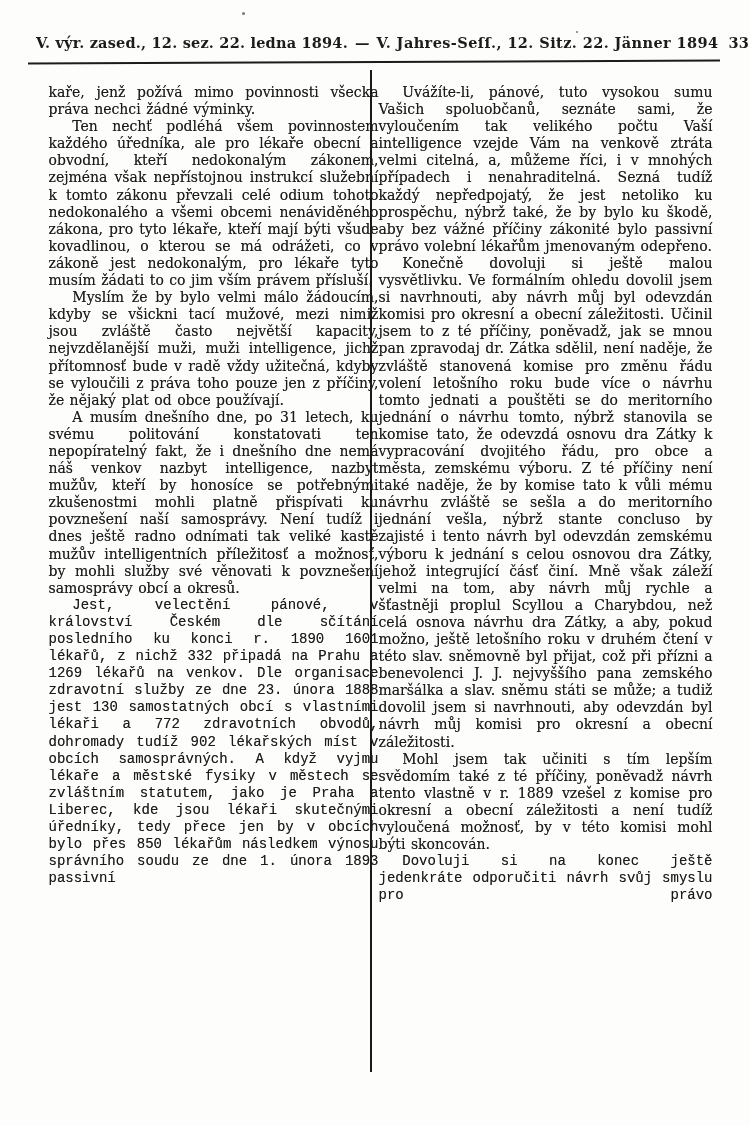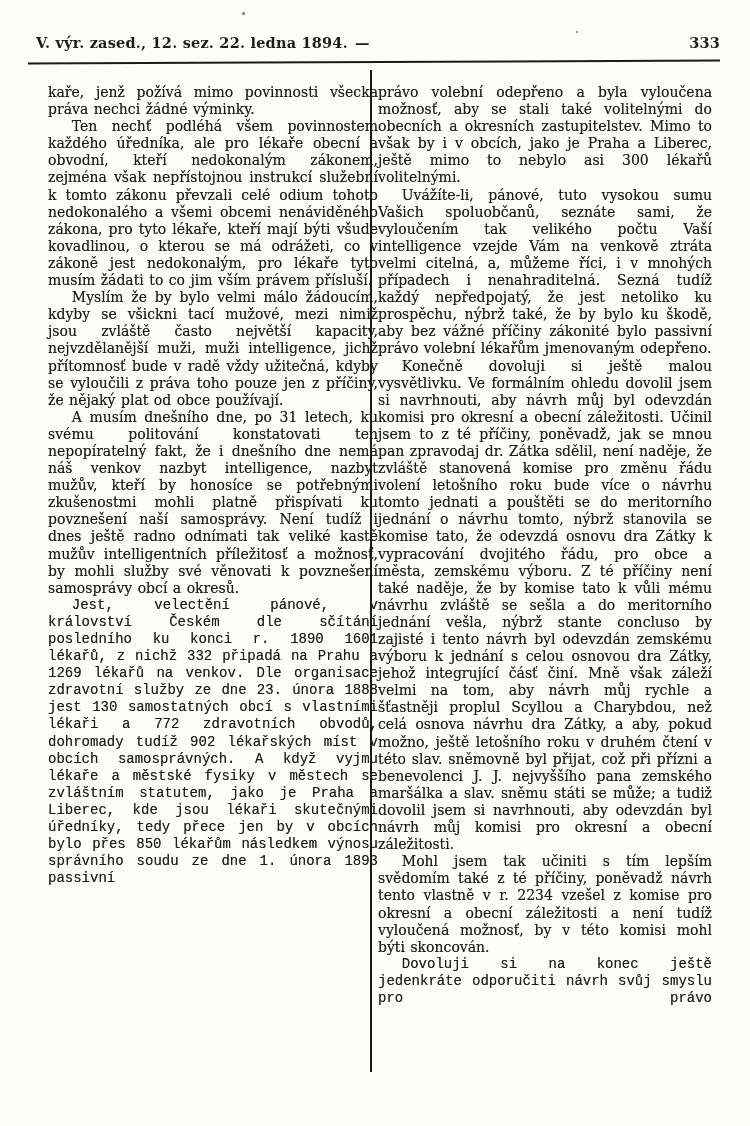--- a/index.html
+++ b/index.html
@@ -41,24 +41,24 @@
   
   .column-divider {
     position: absolute;
     left: 370px; top: 70px;
     width: 2px; height: 1002px;
     background: #191919;
   }
   
   .columns {
     position: absolute;
-    top: 84px; left: 27px;
+    top: 84px; left: 38px;
     width: 685px;
     display: flex;
-    justify-content: flex-end;
+    justify-content: center;
   }
   .col {
     text-align: justify;
     font-size: 14px;
     line-height: 17.1px;
     word-spacing: 1px;
     text-shadow: 0 0 0.4px rgba(20,20,20,0.55);
   }
   .col-left  { width: 330px; }
   .col-right { width: 334px; }
@@ -79,39 +79,39 @@
 
 <div class="page">
 
   <div class="speck speck-1"></div>
   <div class="speck speck-2"></div>
 
   <header class="header">
     <div class="header-left">
       <span class="hdr-czech">V. výr. zased., 12. sez. 22. ledna 1894.</span>
       <span class="hdr-sep">—</span>
+      <span class="hdr-german">V. Jahres-Seſſ., 12. Sitz. 22. Jänner 1894</span>
     </div>
     <span class="hdr-pageno">333</span>
   </header>
 
   <div class="header-rule"></div>
   <div class="column-divider"></div>
 
   <main class="columns">
 
     <section class="col col-left">
       <p class="para cont">kaře, jenž požívá mimo povinnosti všecka práva nechci žádné výminky.</p>
       <p class="para">Ten nechť podléhá všem povinnostem každého úředníka, ale pro lékaře obecní a obvodní, kteří nedokonalým zákonem, zejména však nepřístojnou instrukcí služební k tomto zákonu převzali celé odium tohoto nedokonalého a všemi obcemi nenáviděného zákona, pro tyto lékaře, kteří mají býti všude kovadlinou, o kterou se má odrážeti, co v zákoně jest nedokonalým, pro lékaře tyto musím žádati to co jim vším právem přísluší.</p>
       <p class="para">Myslím že by bylo velmi málo žádoucím, kdyby se všickni tací mužové, mezi nimiž jsou zvláště často největší kapacity, nejvzdělanější muži, muži intelligence, jichž přítomnosť bude v radě vždy užitečná, kdyby se vyloučili z práva toho pouze jen z příčiny, že nějaký plat od obce používají.</p>
       <p class="para">A musím dnešního dne, po 31 letech, ku svému politování konstatovati ten nepopíratelný fakt, že i dnešního dne nemá náš venkov nazbyt intelligence, nazbyt mužův, kteří by honosíce se potřebnými zkušenostmi mohli platně přispívati ku povznešení naší samosprávy. Není tudíž i dnes ještě radno odnímati tak veliké kastě mužův intelligentních příležitosť a možnosť, by mohli služby své věnovati k povznešení samosprávy obcí a okresů.</p>
       <p class="para flush">Jest, velectění pánové, v království Českém dle sčítání posledního ku konci r. 1890 1601 lékařů, z nichž 332 připadá na Prahu a 1269 lékařů na venkov. Dle organisace zdravotní služby ze dne 23. února 1888 jest 130 samostatných obcí s vlastními lékaři a 772 zdravotních obvodů, dohromady tudíž 902 lékařských míst v obcích samosprávných. A když vyjmu lékaře a městské fysiky v městech se zvláštním statutem, jako je Praha a Liberec, kde jsou lékaři skutečnými úředníky, tedy přece jen by v obcích bylo přes 850 lékařům následkem výnosu správního soudu ze dne 1. února 1893 passivní</p>
     </section>
 
     <section class="col col-right">
-      <p class="para cont">právo volební odepřeno a byla vyloučena možnosť, aby se stali také volitelnými do obecních a okresních zastupitelstev. Mimo to však by i v obcích, jako je Praha a Liberec, ještě mimo to nebylo asi 300 lékařů volitelnými.</p>
       <p class="para">Uvážíte-li, pánové, tuto vysokou sumu Vašich spoluobčanů, seznáte sami, že vyloučením tak velikého počtu Vaší intelligence vzejde Vám na venkově ztráta velmi citelná, a, můžeme říci, i v mnohých případech i nenahraditelná. Sezná tudíž každý nepředpojatý, že jest netoliko ku prospěchu, nýbrž také, že by bylo ku škodě, aby bez vážné příčiny zákonité bylo passivní právo volební lékařům jmenovaným odepřeno.</p>
       <p class="para">Konečně dovoluji si ještě malou vysvětlivku. Ve formálním ohledu dovolil jsem si navrhnouti, aby návrh můj byl odevzdán komisi pro okresní a obecní záležitosti. Učinil jsem to z té příčiny, poněvadž, jak se mnou pan zpravodaj dr. Zátka sdělil, není naděje, že zvláště stanovená komise pro změnu řádu volení letošního roku bude více o návrhu tomto jednati a pouštěti se do meritorního jednání o návrhu tomto, nýbrž stanovila se komise tato, že odevzdá osnovu dra Zátky k vypracování dvojitého řádu, pro obce a města, zemskému výboru. Z té příčiny není také naděje, že by komise tato k vůli mému návrhu zvláště se sešla a do meritorního jednání vešla, nýbrž stante concluso by zajisté i tento návrh byl odevzdán zemskému výboru k jednání s celou osnovou dra Zátky, jehož integrující čásť činí. Mně však záleží velmi na tom, aby návrh můj rychle a šťastněji proplul Scyllou a Charybdou, než celá osnova návrhu dra Zátky, a aby, pokud možno, ještě letošního roku v druhém čtení v této slav. sněmovně byl přijat, což při přízni a benevolenci J. J. nejvyššího pana zemského maršálka a slav. sněmu státi se může; a tudiž dovolil jsem si navrhnouti, aby odevzdán byl návrh můj komisi pro okresní a obecní záležitosti.</p>
-      <p class="para">Mohl jsem tak učiniti s tím lepším svědomím také z té příčiny, poněvadž návrh tento vlastně v r. 2234 vzešel z komise pro okresní a obecní záležitosti a není tudíž vyloučená možnosť, by v této komisi mohl býti skoncován.</p>
+      <p class="para">Mohl jsem tak učiniti s tím lepším svědomím také z té příčiny, poněvadž návrh tento vlastně v r. 1889 vzešel z komise pro okresní a obecní záležitosti a není tudíž vyloučená možnosť, by v této komisi mohl býti skoncován.</p>
       <p class="para flush">Dovoluji si na konec ještě jedenkráte odporučiti návrh svůj smyslu pro právo</p>
     </section>
 
   </main>
 </div>
 
 </body></html>

